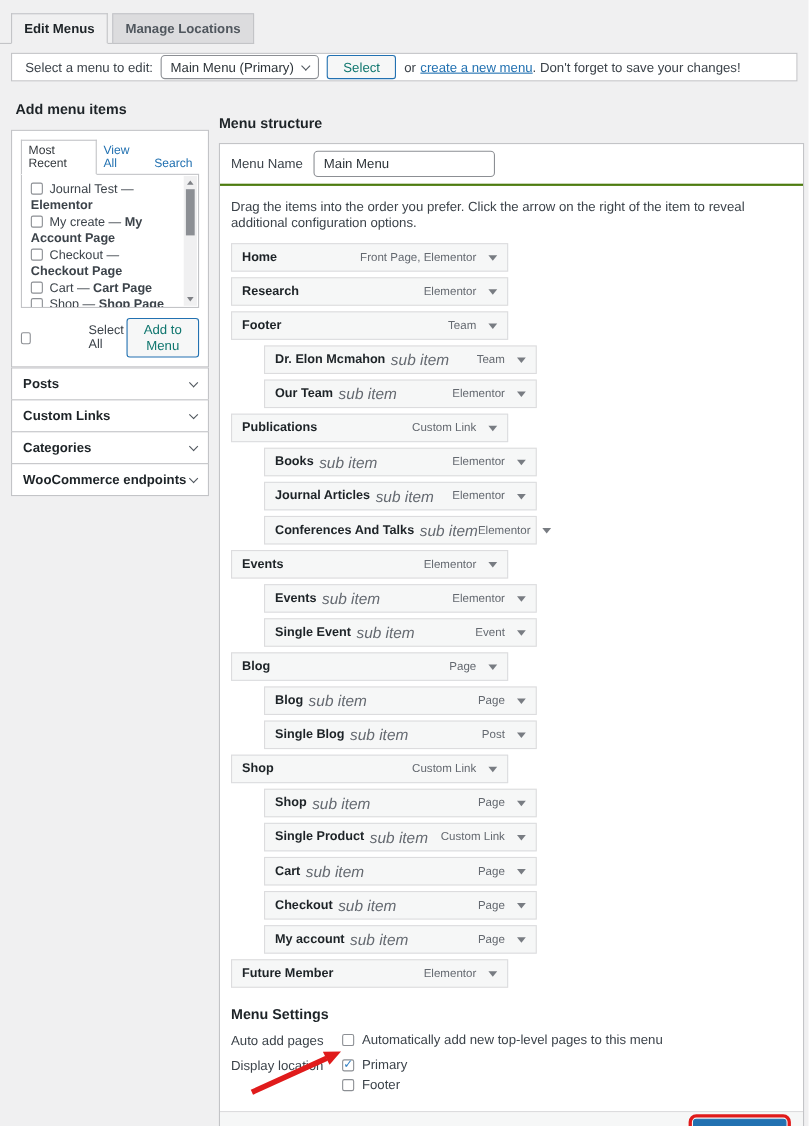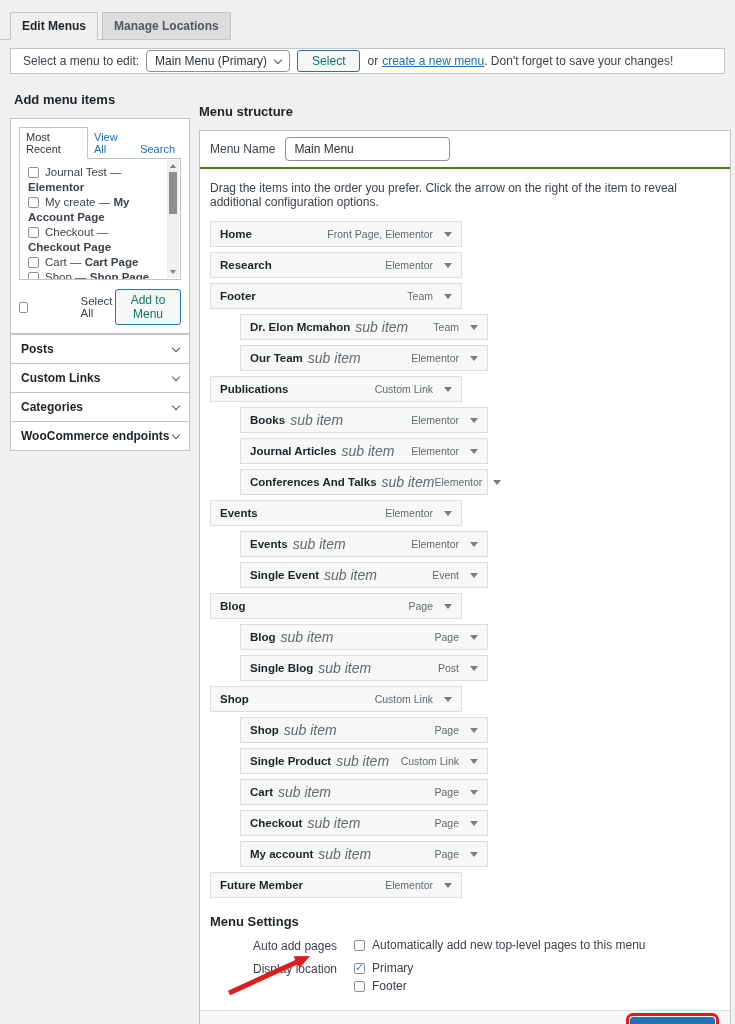--- a/index.html
+++ b/index.html
@@ -84,21 +84,21 @@
   .menu-item { width:252px; height:26px; background:#f6f7f7; border:1px solid #dcdcde;
                display:flex; align-items:center; padding:0 9px; margin-bottom:5px; cursor:move; }
   .menu-item.sub { margin-left:30px; width:248px; }
   .mi-title { font-weight:bold; font-size:11.5px; color:#1d2327; white-space:nowrap; }
   .mi-sub { font-style:italic; font-size:14px; color:#646970; margin-left:5px; white-space:nowrap; }
   .mi-type { margin-left:auto; font-size:10.5px; color:#646970; white-space:nowrap; }
   .tri-down { width:0; height:0; border-left:4px solid transparent; border-right:4px solid transparent;
               border-top:5px solid #787c82; margin-left:11px; cursor:pointer; flex:none; }
 
   .settings-heading { font-size:13px; font-weight:bold; color:#1d2327; margin:16px 0 9px 0; }
-  .settings-row { display:flex; margin-bottom:5px;margin-left:43px; }
+  .settings-row { display:flex; margin-bottom:5px; }
   .settings-label { width:101px; flex:none; color:#3c434a; padding-top:1px; }
   .settings-ctl label { display:flex; align-items:center; margin-bottom:4px; cursor:pointer; }
   .settings-ctl .cb { margin-right:7px; }
 
   .panel-footer { margin-top:13px; background:#f6f7f7; border-top:1px solid #dcdcde;
                   padding:6px 10px; display:flex; align-items:center; justify-content:space-between; }
   .delete-link { color:#b32d2e; text-decoration:underline; cursor:pointer; }
   .btn-primary { background:#2271b1; border:1px solid #2271b1; color:#fff; border-radius:3px;
                  padding:4px 11px; font-size:12px; cursor:pointer;
                  outline:3px solid #e01b1b; outline-offset:1px; margin-right:5px; }

